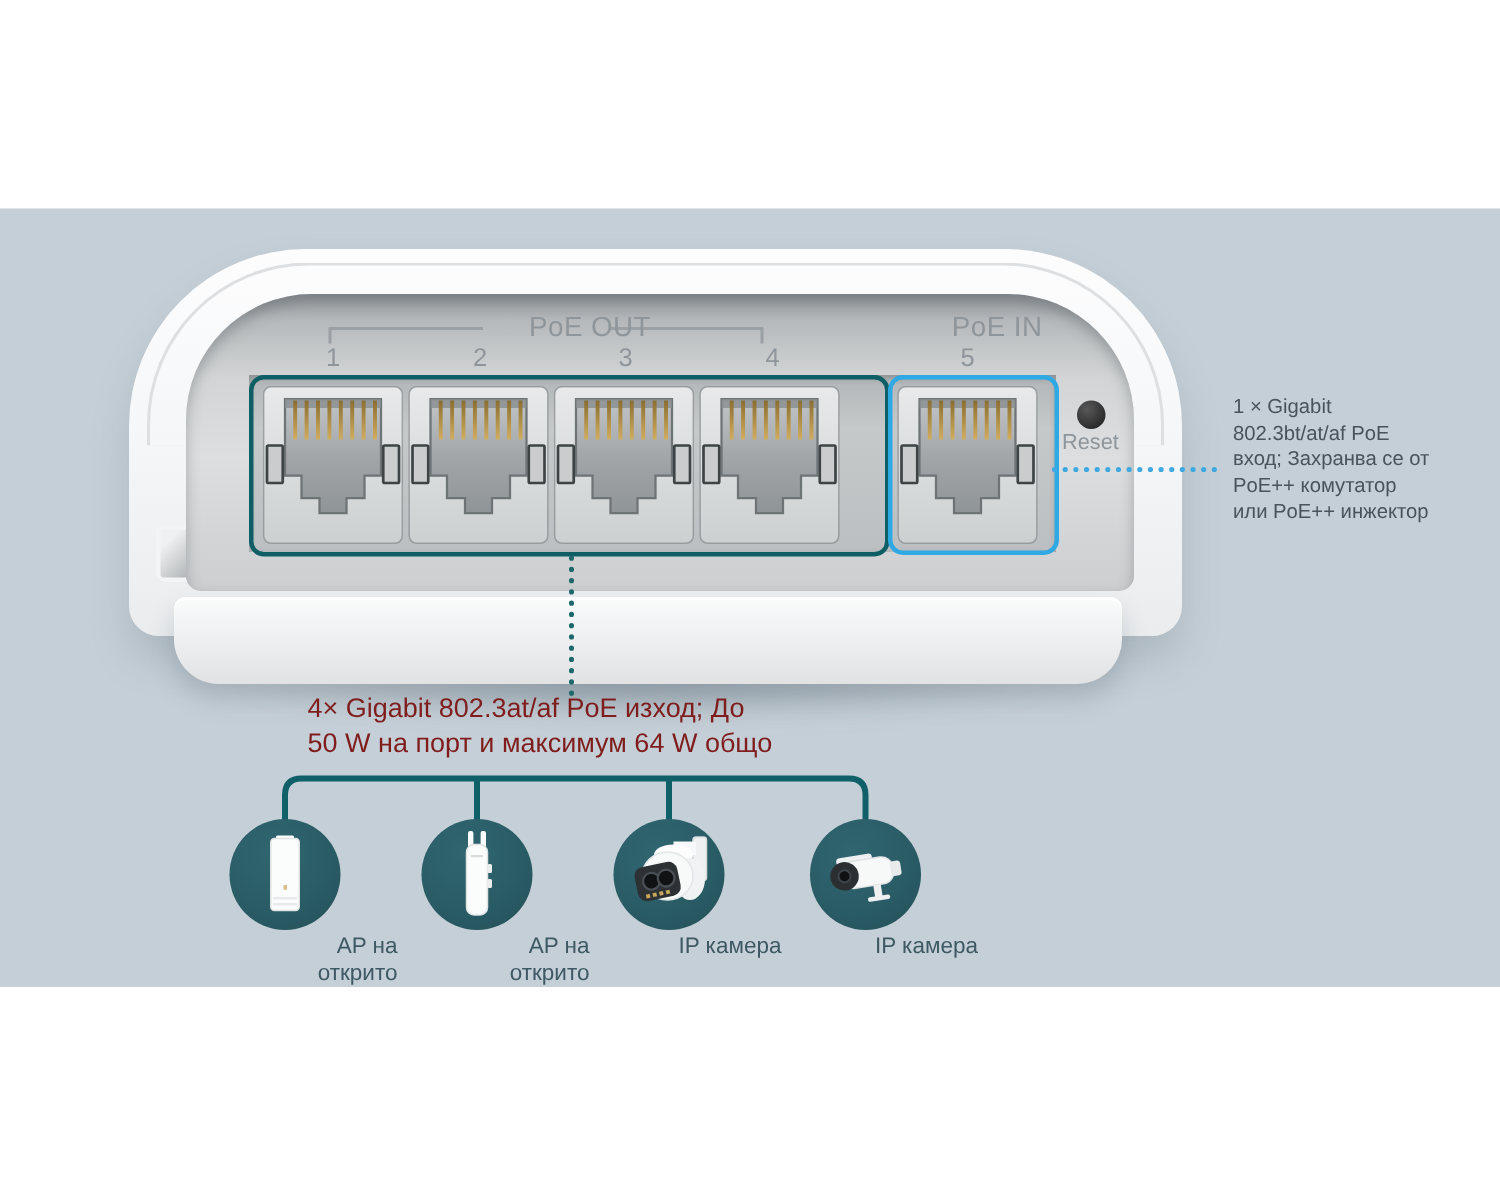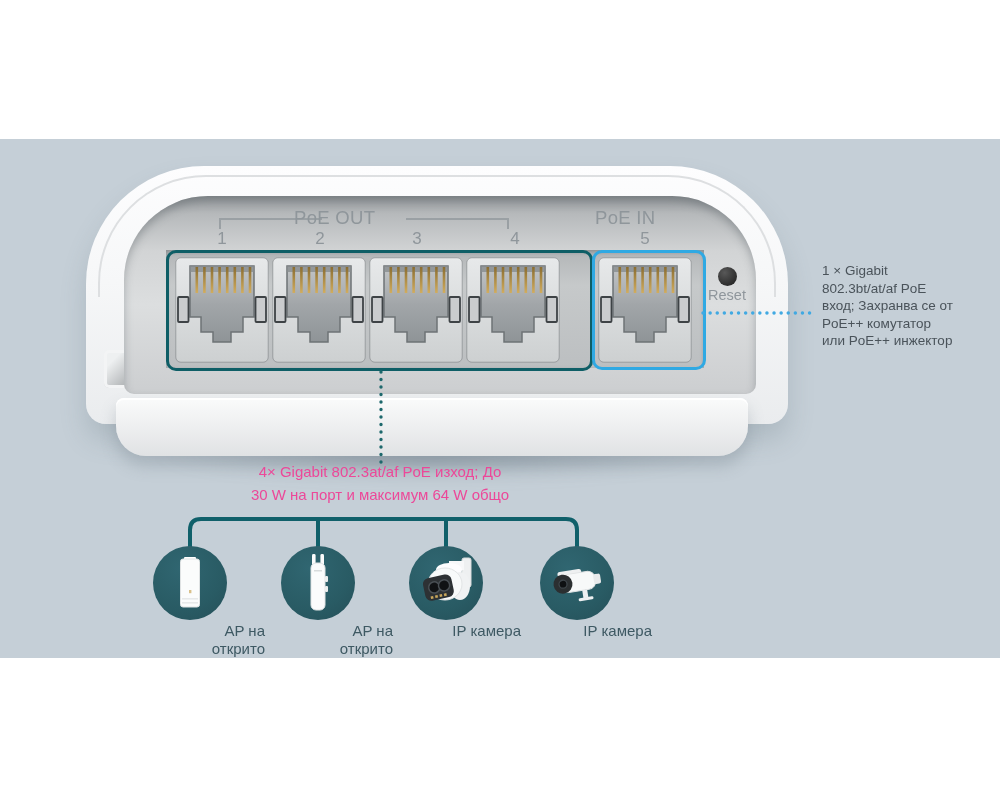--- a/index.html
+++ b/index.html
@@ -40,28 +40,28 @@
   .callout-box{z-index:8;border-radius:10px;background:transparent;}
   #box-poe-out{left:166px;top:250px;width:421px;height:115px;border:3.5px solid #0e5e66;}
   #box-poe-in{left:592px;top:250px;width:108px;height:114px;border:3.5px solid #2fa9e3;}
 
   #reset-btn{left:718px;top:267px;width:19px;height:19px;border-radius:50%;z-index:8;
     background:radial-gradient(circle at 35% 30%, #585858 0%, #2a2a2a 75%);}
   #reset-label{left:695px;top:287px;width:64px;text-align:center;font-size:14.5px;color:#8f969c;z-index:8;}
 
   #svg-overlay{left:0;top:0;width:1000px;height:800px;z-index:9;pointer-events:none;}
 
-  .gray-cap{z-index:10;color:#8f969b;font-size:18.5px;text-align:left;letter-spacing:.3px;}
+  .gray-cap{z-index:10;color:#8f969b;font-size:18.5px;text-align:right;letter-spacing:.3px;}
   #poe-out-label{left:294px;top:207px;width:140px;}
   #poe-in-label{left:595px;top:207px;width:100px;}
   .port-num{z-index:10;color:#8f969b;font-size:17px;text-align:center;width:30px;top:229px;}
 
   #note-right{left:822px;top:262px;width:180px;z-index:10;color:#4a535a;font-size:13.5px;line-height:17.6px;}
   #note-right span{display:block;}
-  #note-mid{left:205px;top:461px;width:350px;text-align:center;z-index:10;color:#ec4899;font-size:15px;line-height:22.5px;}
+  #note-mid{left:205px;top:461px;width:350px;z-index:10;color:#7f1d1d;font-size:18px;line-height:22.5px;}
   #note-mid span{display:block;}
 
   .pd-circle{width:74px;height:74px;border-radius:50%;top:546px;z-index:10;
     background:radial-gradient(circle at 38% 30%, #306671 0%, #295b64 60%, #254f58 100%);}
   .pd-label{top:622px;width:150px;text-align:right;z-index:10;color:#3e5963;font-size:15px;line-height:17.5px;}
   .pd-label span{display:block;}
 </style>
 </head>
 <body>
 
@@ -208,21 +208,21 @@
 
   <div id="note-right" class="abs">
     <span>1 × Gigabit</span>
     <span>802.3bt/at/af PoE</span>
     <span>вход; Захранва се от</span>
     <span>PoE++ комутатор</span>
     <span>или PoE++ инжектор</span>
   </div>
   <div id="note-mid" class="abs">
     <span>4× Gigabit 802.3at/af PoE изход; До</span>
-    <span>30 W на порт и максимум 64 W общо</span>
+    <span>50 W на порт и максимум 64 W общо</span>
   </div>
 
   <div class="abs pd-circle" style="left:153px">
     <svg width="74" height="74" viewBox="0 0 74 74">
       <rect x="31" y="11" width="12" height="5" rx="1" fill="#ffffff"></rect>
       <rect x="27.5" y="13" width="19" height="48" rx="2.5" fill="#fbfcfc" stroke="#dfe2e3"></rect>
       <rect x="29" y="52" width="16" height="1.6" fill="#e7e9ea"></rect>
       <rect x="29" y="56" width="16" height="1.6" fill="#e7e9ea"></rect>
       <rect x="36" y="44" width="2.4" height="3.2" fill="#d9c08a"></rect>
     </svg>

